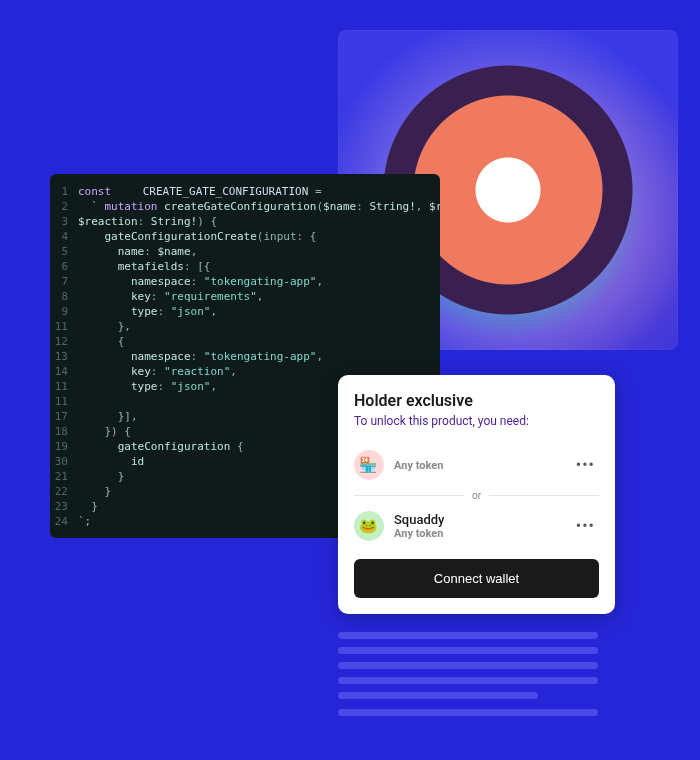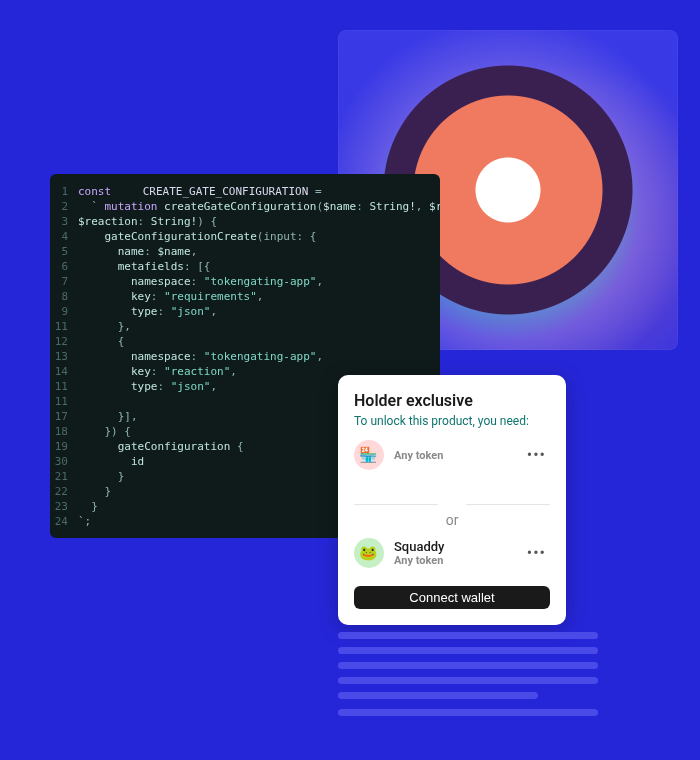--- a/index.html
+++ b/index.html
@@ -66,36 +66,36 @@
   .str { color: #7fd9c9; }
   .punc { color: #8fb5b0; }
   .field { color: #bfe6e0; }
   .const { color: #d9d9f0; margin-left: 25px; }
 
   
   .card {
     position: absolute;
     top: 375px;
     left: 338px;
-    width: 228px;
+    width: 277px;
     background: #fff;
     border-radius: 10px;
     padding: 16px 16px 16px 16px;
     box-shadow: 0 4px 20px rgba(0,0,0,0.25);
   }
   .card h3 {
     font-size: 16px;
     font-weight: 600;
     color: #1a1a1a;
     margin-bottom: 4px;
   }
   .card .sub {
     font-size: 12px;
-    color: #0f766e;
-    margin-bottom: 8px;
+    color: #4c1d95;
+    margin-bottom: 18px;
   }
   .req {
     display: flex;
     align-items: center;
     gap: 10px;
     padding: 4px 0;
   }
   .avatar {
     width: 30px; height: 30px;
     border-radius: 50%;
@@ -118,25 +118,25 @@
     padding: 4px;
     line-height: 6px;
   }
   .sep {
     display: flex;
     align-items: center;
     margin: 6px 0;
     gap: 8px;
   }
   .sep-line { flex: 1; height: 1px; background: #e5e5e5; }
-  .sep-text { font-size: 14px; color: #8a8a8a; margin-top: 32px; }
+  .sep-text { font-size: 10px; color: #8a8a8a; }
   .connect {
     width: 100%;
     margin-top: 14px;
-    padding: 4px;
+    padding: 12px;
     background: #1a1a1a;
     color: #fff;
     border: none;
     border-radius: 6px;
     font-size: 13px;
     font-weight: 500;
     cursor: pointer;
   }
 
   

